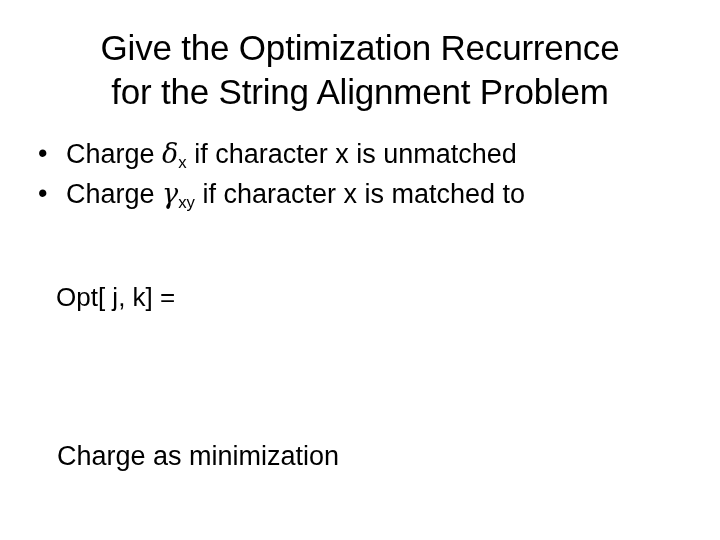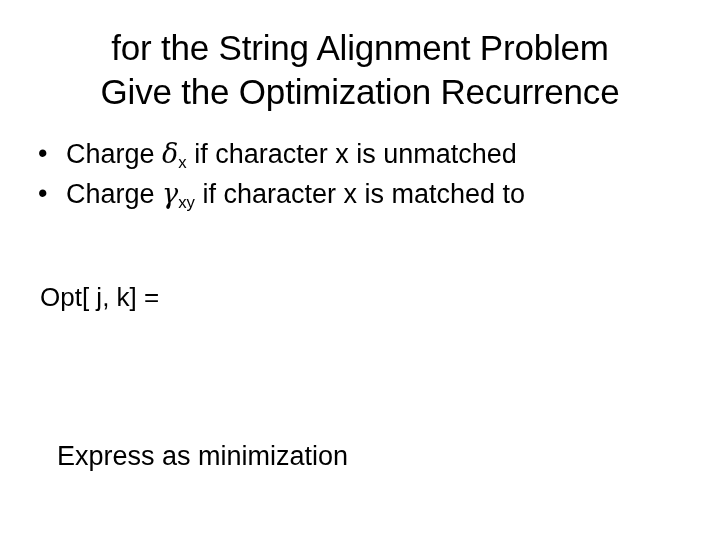--- a/index.html
+++ b/index.html
@@ -71,21 +71,21 @@
   }
   sub {
     font-size: 0.62em;
     vertical-align: -0.30em;
     line-height: 0;
   }
 
   
   .opt-line {
     position: absolute;
-    left: 40px;
+    left: 56px;
     top: 281px;
     font-size: 26px;
     line-height: 32px;
     white-space: pre;
   }
 
   
   .footer-block {
     position: absolute;
     left: 57px;
@@ -96,37 +96,37 @@
     line-height: 39px;
     white-space: pre;
   }
 </style>
 </head>
 <body>
 
 <div class="slide">
 
   <div class="title-block">
+    <div class="title-line">Give the Optimization Recurrence</div>
     <div class="title-line">for the String Alignment Problem</div>
-    <div class="title-line">Give the Optimization Recurrence</div>
   </div>
 
   <div class="bullets">
 
     <div class="bullet-row">
       <span class="bullet-dot">•</span>
       <span class="bullet-text"><span>Charge </span><span class="greek">δ</span><sub>x</sub><span> if character x is unmatched</span></span>
     </div>
 
     <div class="bullet-row">
       <span class="bullet-dot">•</span>
       <span class="bullet-text"><span>Charge </span><span class="greek">γ</span><sub>xy</sub><span> if character x is matched to</span><br></span>
     </div>
 
   </div>
 
   <div class="opt-line">Opt[ j, k] =</div>
 
   <div class="footer-block">
-    <div class="footer-line">Express as minimization</div>
+    <div class="footer-line">Charge as minimization</div>
   </div>
 
 </div>
 
 </body></html>

